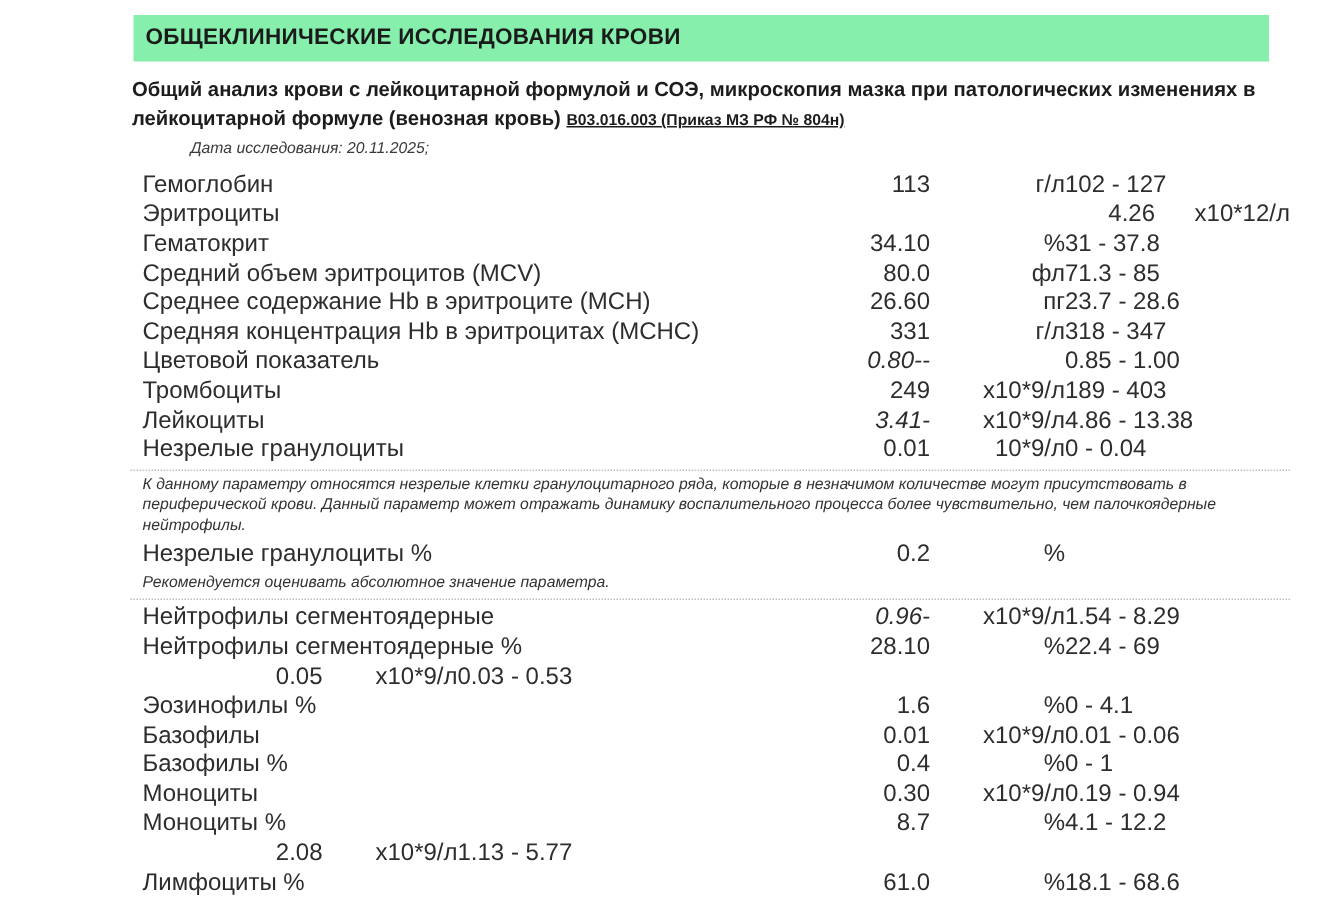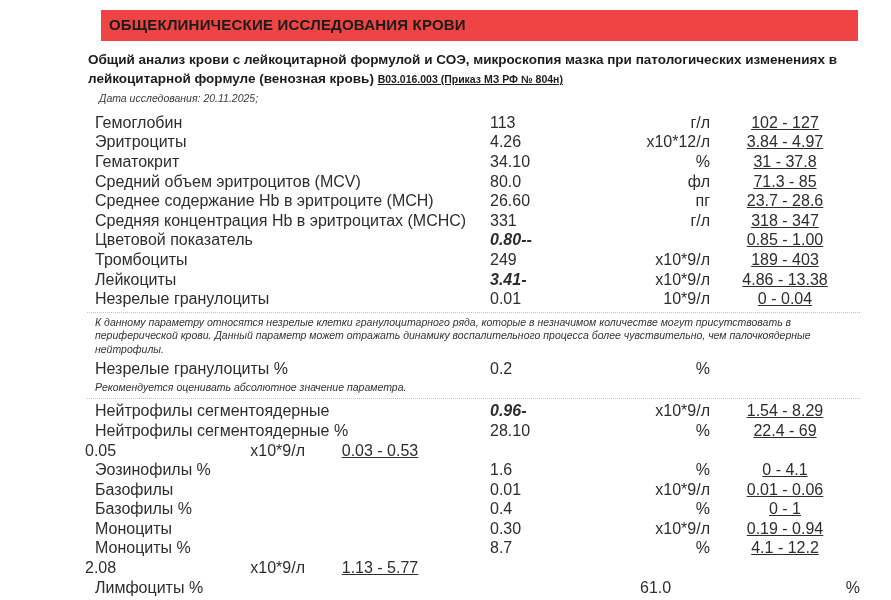--- a/index.html
+++ b/index.html
@@ -13,23 +13,23 @@
     height: 600px;
     background: #ffffff;
     font-family: "Liberation Sans", sans-serif;
     color: #222222;
     overflow: hidden;
     box-sizing: border-box;
     padding-left: 85px;
   }
   .header-bar {
     margin-top: 10px;
-    margin-left: 16px;
+    margin-left: 4px;
     width: 741px;
-    background: #ef4444;
+    background: #86efac;
     padding: 6px 8px 7px 8px;
   }
   .header-title {
     font-size: 15px;
     font-weight: bold;
     color: #1b1b1b;
     letter-spacing: 0.2px;
   }
   .subtitle-block {
     margin-top: 9px;
@@ -42,21 +42,21 @@
   }
   .subtitle-code {
     font-size: 10.5px;
     font-weight: bold;
     color: #1c1c1c;
     white-space: nowrap;
     text-decoration: underline;
   }
   .date-line {
     margin-top: 3px;
-    margin-left: 14px;
+    margin-left: 42px;
     font-size: 10.5px;
     font-style: italic;
     color: #3a3a3a;
   }
   .rows {
     margin-top: 9px;
     margin-right: 31px;
   }
   .row {
     display: flex;
@@ -66,33 +66,31 @@
     color: #2d2d2d;
   }
   .cell-name {
     flex: 1;
     padding-left: 10px;
     white-space: nowrap;
     overflow: hidden;
   }
   .cell-value {
     width: 130px;
-    text-align: left;
+    text-align: right;
   }
   .cell-unit {
     width: 90px;
     text-align: right;
   }
   .cell-range {
     width: 150px;
-    text-align: center;
-    text-decoration: underline;
   }
   .flagged {
-    font-weight: bold;
+    font-weight: normal;
     font-style: italic;
   }
   .note {
     font-size: 10.5px;
     font-style: italic;
     color: #333333;
     line-height: 13.5px;
     padding-left: 10px;
     padding-right: 8px;
     margin: 2px 0 3px 0;
@@ -124,21 +122,20 @@
       <div class="row">
         <div class="cell-name">Гемоглобин</div>
         <div class="cell-value">113</div>
         <div class="cell-unit">г/л</div>
         <div class="cell-range">102 - 127</div>
       </div>
       <div class="row">
         <div class="cell-name">Эритроциты</div>
         <div class="cell-value">4.26</div>
         <div class="cell-unit">х10*12/л</div>
-        <div class="cell-range">3.84 - 4.97</div>
       </div>
       <div class="row">
         <div class="cell-name">Гематокрит</div>
         <div class="cell-value">34.10</div>
         <div class="cell-unit">%</div>
         <div class="cell-range">31 - 37.8</div>
       </div>
       <div class="row">
         <div class="cell-name">Средний объем эритроцитов (MCV)</div>
         <div class="cell-value">80.0</div>
@@ -240,20 +237,21 @@
       </div>
       <div class="row">
         <div class="cell-value">2.08</div>
         <div class="cell-unit">х10*9/л</div>
         <div class="cell-range">1.13 - 5.77</div>
       </div>
       <div class="row">
         <div class="cell-name">Лимфоциты %</div>
         <div class="cell-value">61.0</div>
         <div class="cell-unit">%</div>
+        <div class="cell-range">18.1 - 68.6</div>
       </div>
       <div class="row">
         <div class="cell-name">СОЭ (по Вестергрену)</div>
         <div class="cell-value">4</div>
         <div class="cell-unit">мм/час</div>
         <div class="cell-range">0 - 10</div>
       </div>
     </div>
 
 </div>

